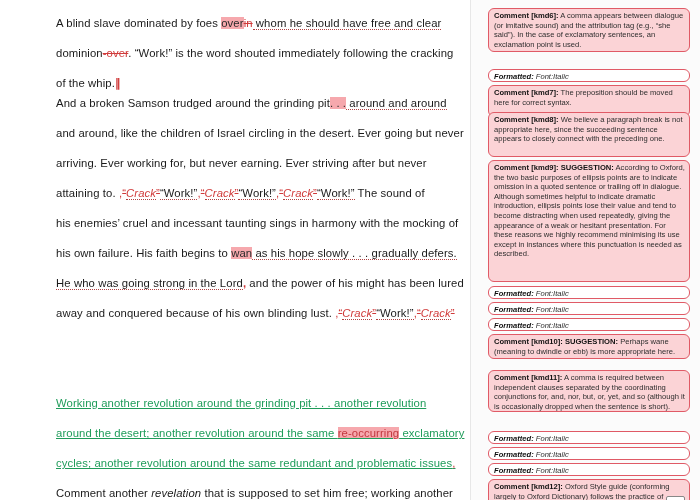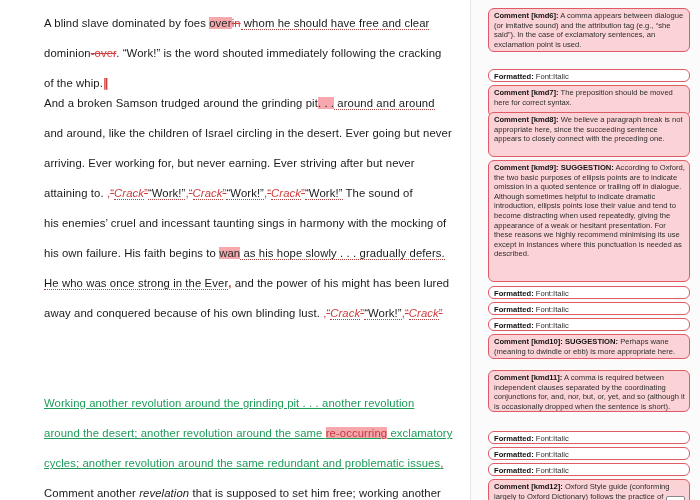--- a/index.html
+++ b/index.html
@@ -13,21 +13,21 @@
   #page{position:relative;width:700px;height:500px;background:#fff;}
 
   
   .doc{
     position:absolute;left:0;top:0;width:470px;height:500px;
     padding:0;box-sizing:border-box;
     background:#fff;
   }
   .para{
     position:absolute;
-    left:44px;width:418px;
+    left:56px;width:418px;
     font-size:11.3px;
     color:#1a1a1a;
     line-height:30px;
     letter-spacing:0.1px;
     white-space:normal;
   }
   .ins{ color:#1f9c5a; text-decoration:underline; }
   .del{ color:#d03a3a; text-decoration:line-through; }
   .hl{ background:#f6a8ad; color:#2a2a2a; }
   .it{ font-style:italic; }
@@ -48,21 +48,21 @@
     box-sizing:border-box;
     border:1px solid #e05a66;
     border-radius:6px;
     padding:2px 4px 2px 5px;
     font-size:7.6px;
     line-height:9.6px;
     color:#2d2d2d;
     overflow:hidden;
   }
   .balloon.comment{ background:#fbd3d6; }
-  .balloon.fmt{ background:#ffffff; height:13px; padding-top:2px;}
+  .balloon.fmt{ background:#ffffff; height:13px; padding-top:2px;font-style:italic;}
   .balloon .lbl{ font-weight:bold; color:#111; }
   .ell{
     position:absolute;right:4px;bottom:3px;
     width:17px;height:11px;
     border:1px solid #888;
     background:#fff;
     border-radius:2px;
     font-size:7px;line-height:9px;text-align:center;color:#444;
     letter-spacing:0.6px;
   }
@@ -141,21 +141,21 @@
 
     <div class="para" style="top:208px;">
       <span>his enemies’ cruel and incessant taunting sings in harmony with the mocking of</span>
     </div>
 
     <div class="para" style="top:238px;">
       <span>his own failure. His faith begins to </span><span class="hl">wan</span><span class="sq"> as his hope slowly . . . gradually defers.</span>
     </div>
 
     <div class="para" style="top:268px;">
-      <span class="sq">He who was once strong in the Ever</span><span class="caret">,</span><span> and the power of his might has been lured</span>
+      <span class="sq">He who was going strong in the Lord</span><span class="caret">,</span><span> and the power of his might has been lured</span>
     </div>
 
     <div class="para" style="top:298px;">
       <span>away and conquered because of his own blinding lust. </span><span class="redmark">,</span><span class="redstrike">“</span><span class="it redit sq">Crack</span><span class="redstrike">”</span><span class="sq">“Work!”</span><span class="redmark">,</span><span class="redstrike">“</span><span class="it redit sq">Crack</span><span class="redstrike">”</span>
     </div>
 
 
     <div class="para ins" style="top:388px;">
       <span>Working another revolution around the grinding pit . . . another revolution</span>
     </div>

